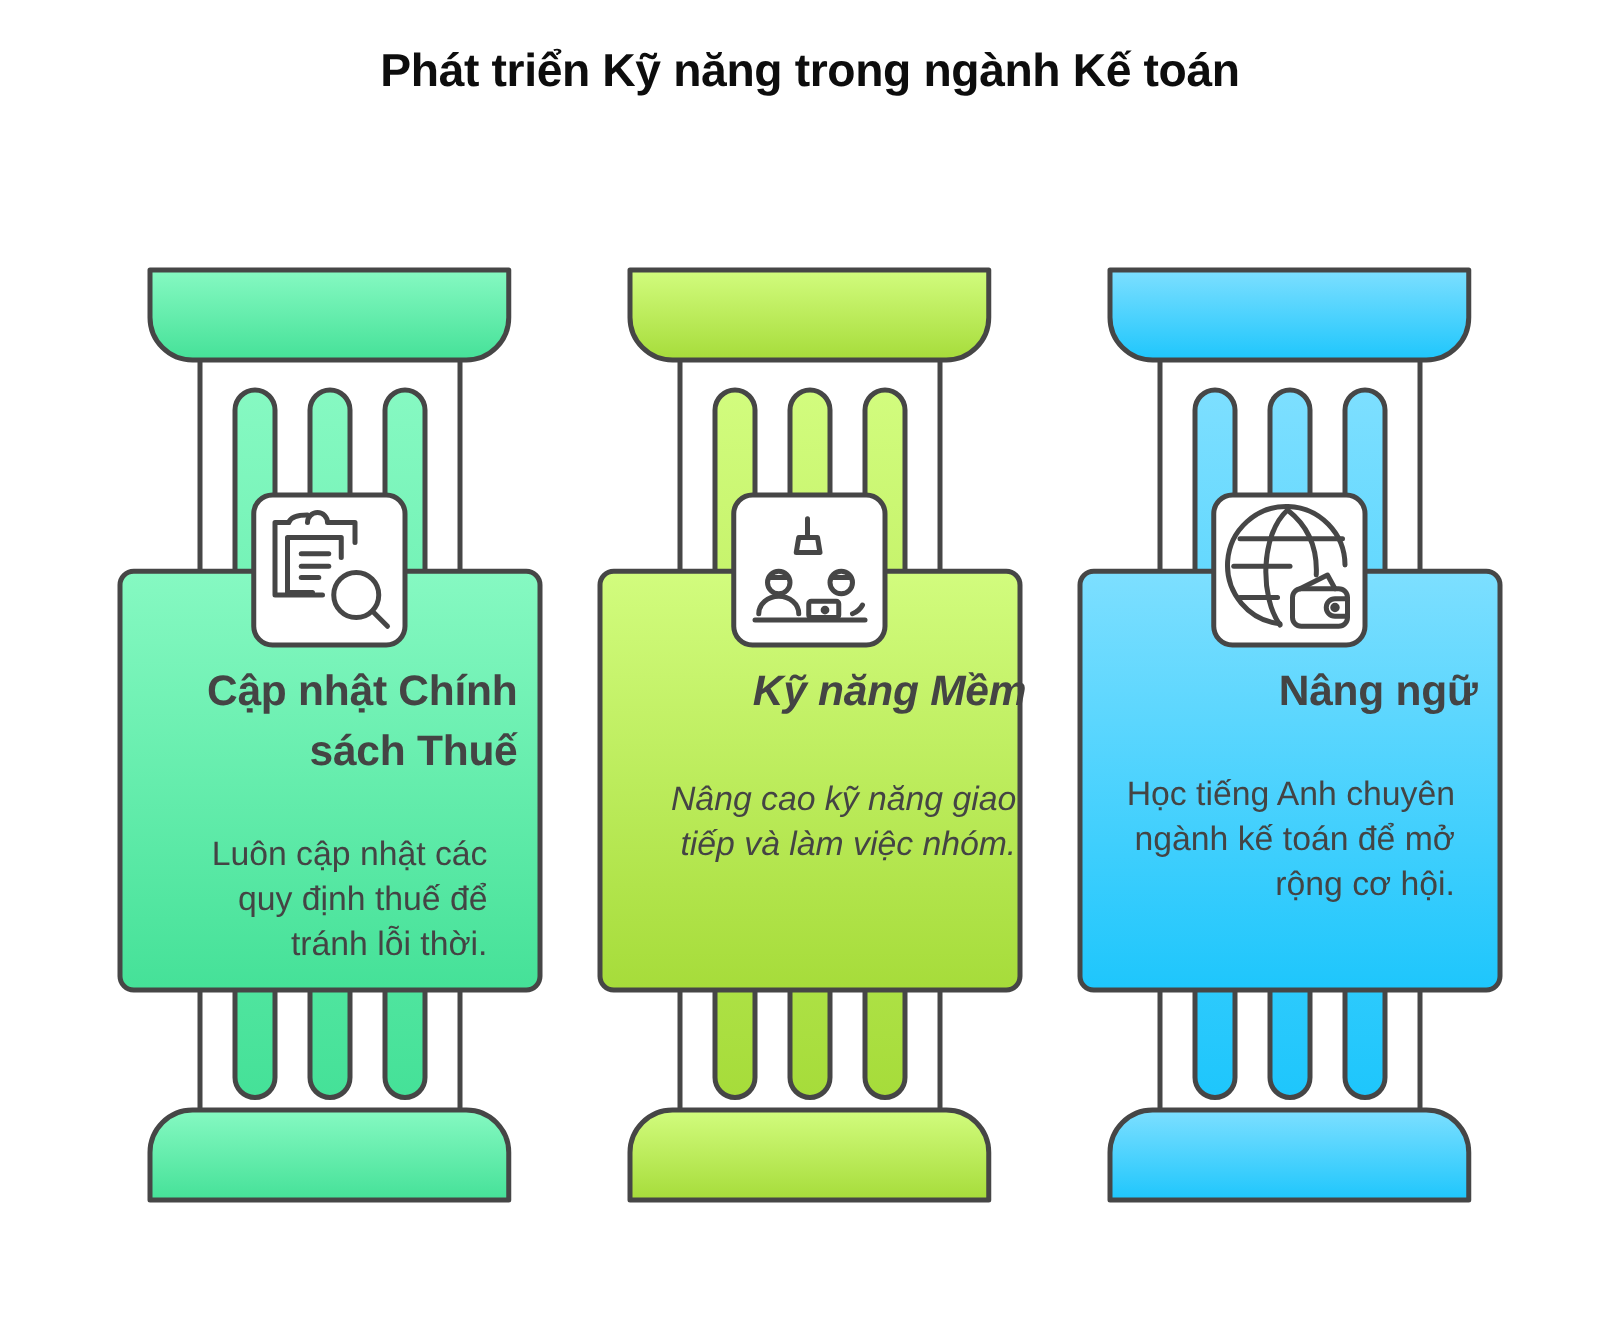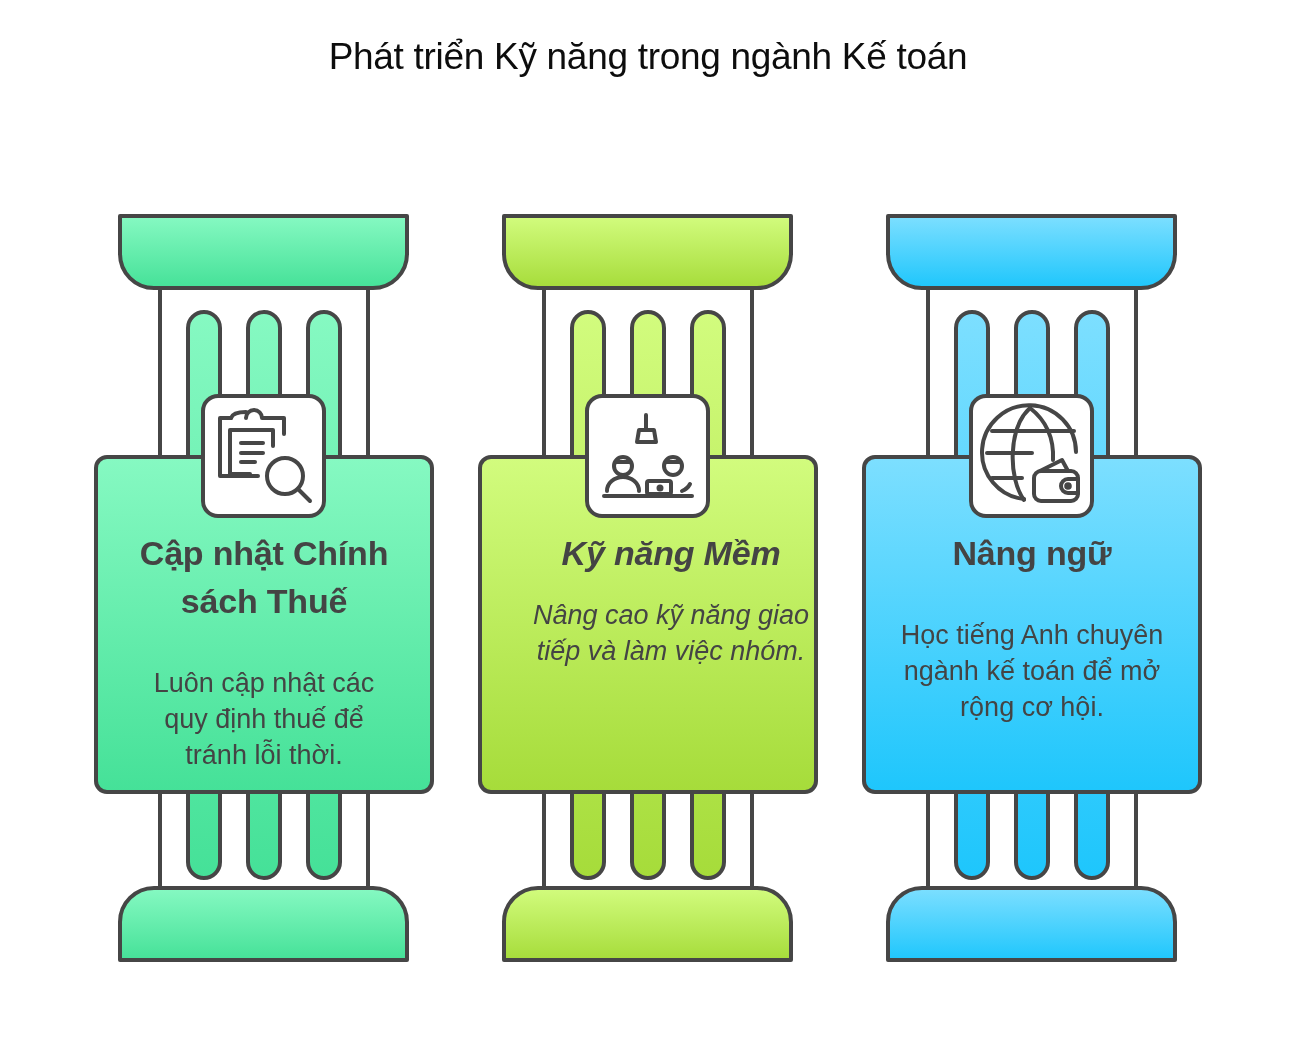--- a/index.html
+++ b/index.html
@@ -1,22 +1,22 @@
 <!DOCTYPE html>
 <html><head>
 <meta charset="utf-8">
 <style>
   html, body { margin: 0; padding: 0; background: #ffffff; }
   body { width: 1296px; height: 1056px; position: relative; overflow: hidden; font-family: "Liberation Sans", "DejaVu Sans", sans-serif; }
-  .title { position: absolute; left: 0; top: 36px; width: 1296px; text-align: center; font-size: 37px; font-weight: normal; color: #0d0d0d; letter-spacing: -0.3px; }
+  .title { position: absolute; left: 0; top: 36px; width: 1296px; text-align: center; font-size: 37px; font-weight: bold; color: #0d0d0d; letter-spacing: -0.3px; }
   svg.stage { position: absolute; left: 0; top: 0; }
-  .card-text { position: absolute; width: 300px; text-align: center; color: #444444; }
+  .card-text { position: absolute; width: 300px; text-align: right; color: #444444; }
   .card-title { font-size: 34px; font-weight: bold; line-height: 48px; letter-spacing: -0.2px; }
   .card-desc { font-size: 27px; line-height: 36px; margin-top: 40px; }
-  .col2 .card-desc { margin-top: 20px; }
+  .col2 .card-desc { margin-top: 44px; }
   .col3 .card-desc { }
 </style>
 </head>
 <body>
 
 <div class="title">Phát triển Kỹ năng trong ngành Kế toán</div>
 
 <svg class="stage" width="1296" height="1056" viewBox="0 0 1296 1056" xmlns="http://www.w3.org/2000/svg">
   <defs>
     <linearGradient id="g1" x1="0" y1="0" x2="0" y2="1" gradientUnits="objectBoundingBox">

